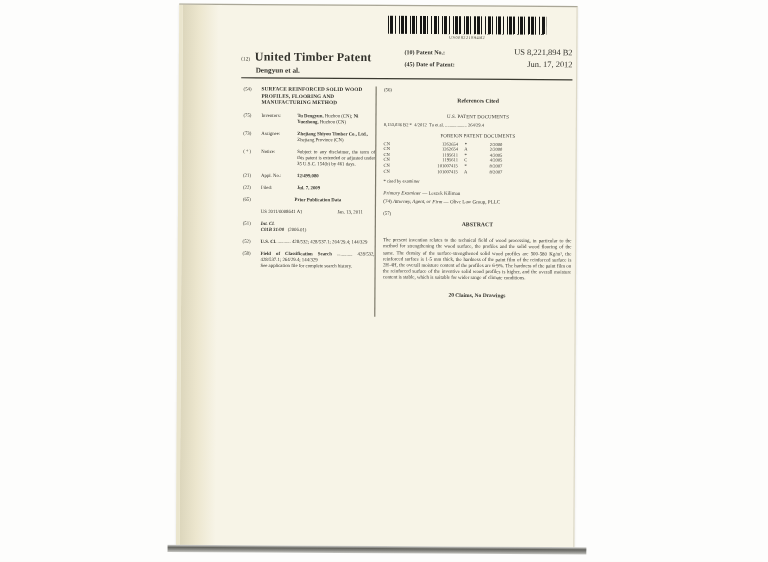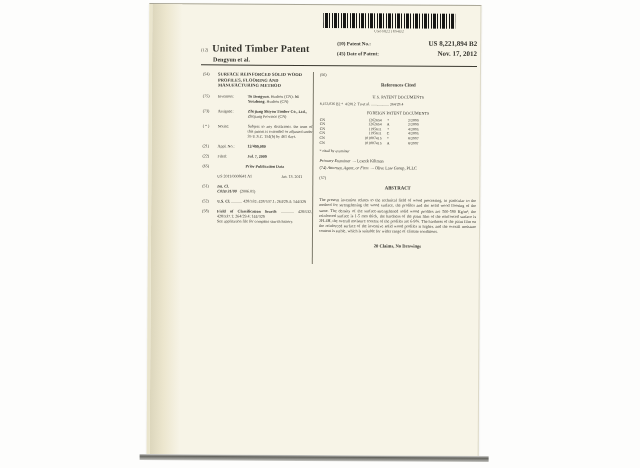--- a/index.html
+++ b/index.html
@@ -25,21 +25,21 @@
     letter-spacing:0.4px;color:#4a493f;margin-top:1px;}
 
   .header{display:flex;margin-top:5px;}
   .header-left{flex:1;}
   .code-sm{font-size:4.3px;color:#3a3930;}
   .us-title{font-size:10px;font-weight:bold;letter-spacing:0.2px;}
   .author{font-size:6px;font-weight:bold;margin-left:12px;margin-top:1px;}
   .header-right{width:140px;padding-top:1px;}
   .hr-row{display:flex;justify-content:space-between;align-items:baseline;margin-bottom:2px;}
   .hr-label{font-size:5px;font-weight:bold;}
-  .hr-value{font-size:7px;font-weight:bold;}
+  .hr-value{font-size:7px;font-weight:normal;}
 
   .rule{border-bottom:1.4px solid #3a3930;margin-top:2px;}
 
   .cols{display:flex;margin-top:6px;align-items:flex-start;}
   .col-left{width:112px;}
   .col-right{flex:1;border-left:1px solid #7d7a6b;padding-left:6px;min-height:192px;}
 
   .row{display:flex;margin-bottom:5px;font-size:4px;line-height:5px;}
   .c{flex:none;width:17px;padding-left:2px;font-size:4px;box-sizing:border-box;}
   .lbl{flex:none;width:30px;font-size:4px;}
@@ -89,21 +89,21 @@
             </div>
             <div class="author">Dengyun et al.</div>
           </div>
           <div class="header-right">
             <div class="hr-row">
               <span class="hr-label">(10) Patent No.:</span>
               <span class="hr-value">US 8,221,894 B2</span>
             </div>
             <div class="hr-row">
               <span class="hr-label">(45) Date of Patent:</span>
-              <span class="hr-value">Nov. 17, 2012</span>
+              <span class="hr-value">Jun. 17, 2012</span>
             </div>
           </div>
         </div>
 
         <div class="rule"></div>
 
         <div class="cols">
 
           <div class="col-left">
             <div class="row">

